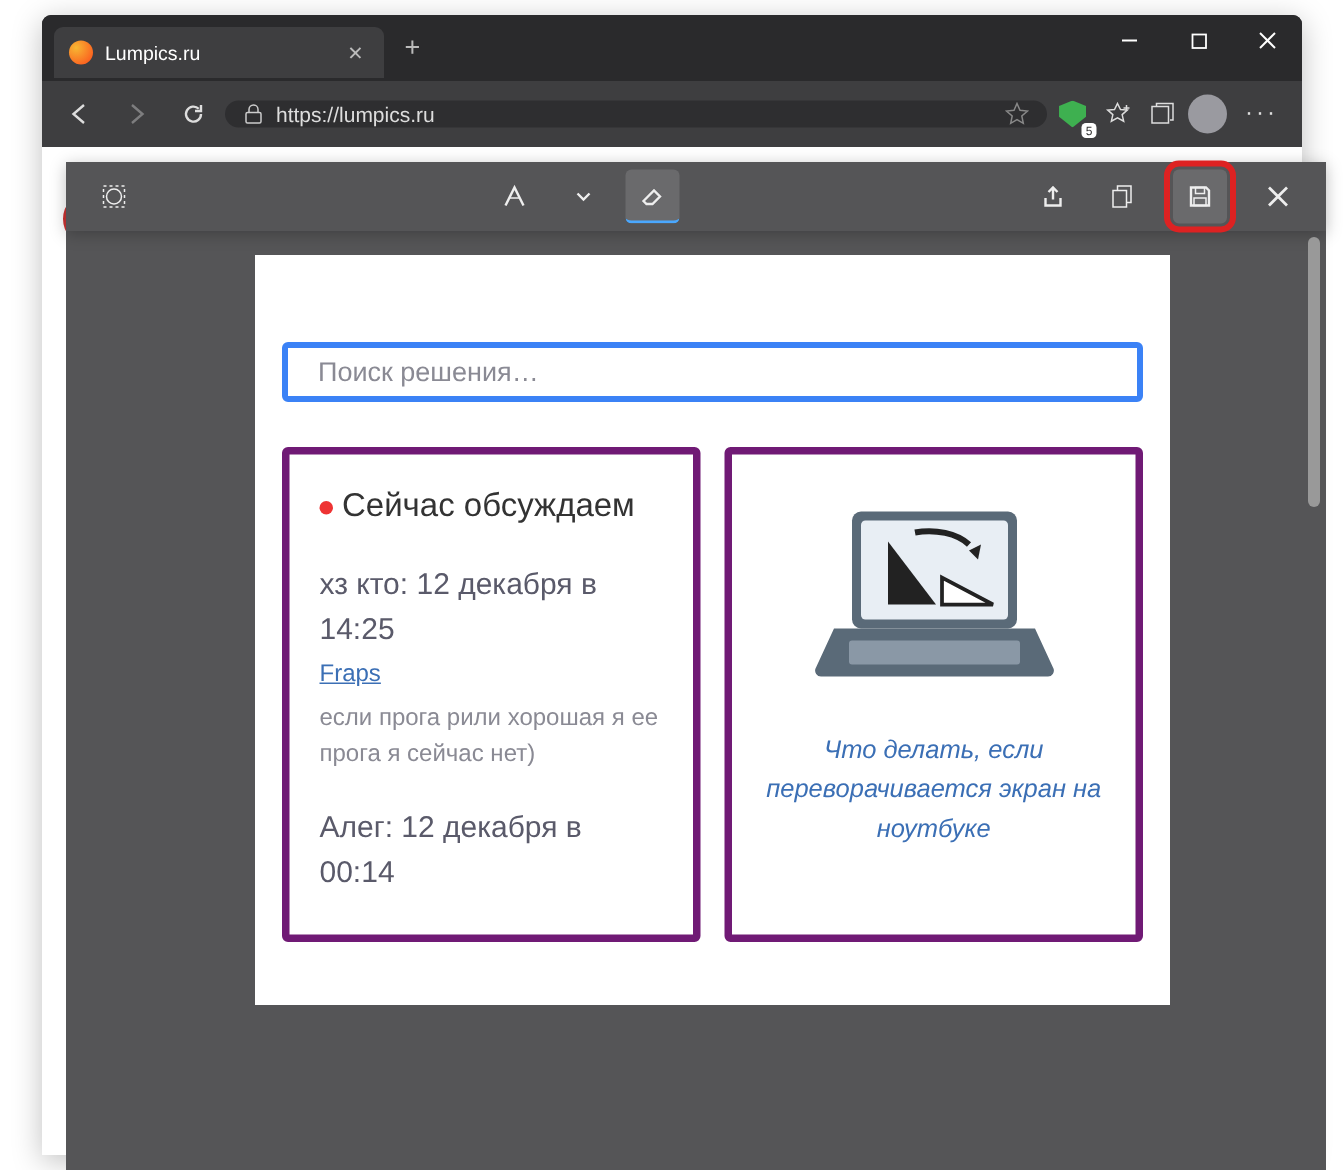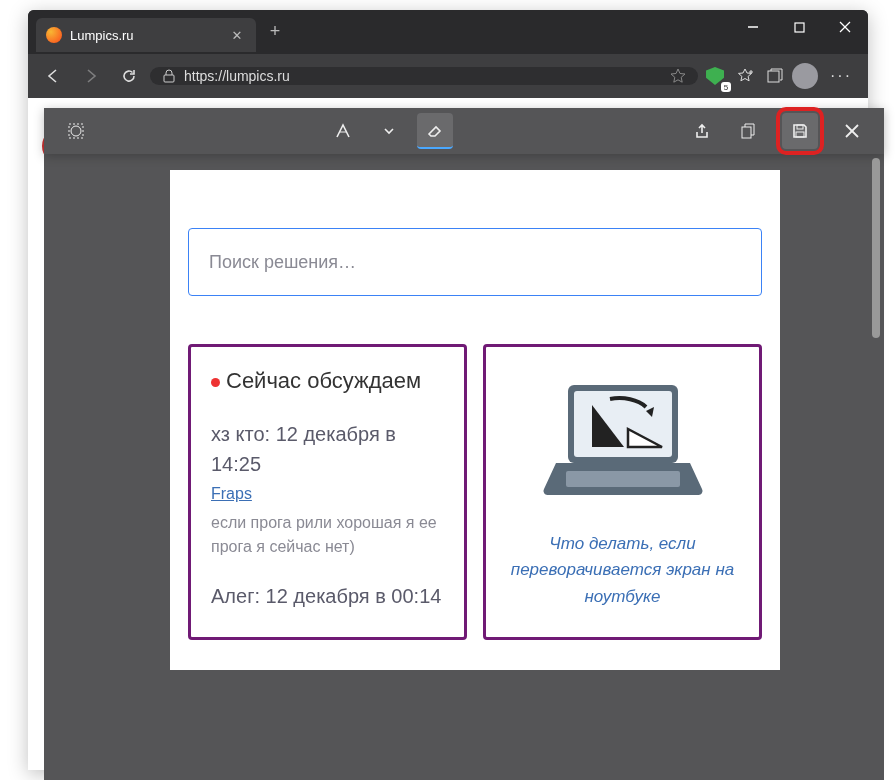--- a/index.html
+++ b/index.html
@@ -213,37 +213,36 @@
     position: absolute;
     left: 170px; top: 170px;
     width: 610px; height: 500px;
     background: #fff;
     z-index: 21;
     padding: 18px;
     overflow: hidden;
   }
   .search-box {
     margin: 40px 0 30px 0;
-    height: 68px;
-    border: 1px solid #3b82f6;
+    height: 40px;
+    border: 4px solid #3b82f6;
     border-radius: 4px;
     display: flex; align-items: center;
     padding: 0 20px;
     color: #8a8a94;
     font-size: 18px;
   }
   .cards-row {
     display: flex; gap: 16px;
   }
   .card {
-    border: 3px solid #701a75;
+    border: 5px solid #701a75;
     border-radius: 4px;
     padding: 20px;
     flex: 1;
-    margin-top: 18px;
   }
   .card-discuss h3 {
     font-size: 22px; font-weight: 400;
     color: #333;
     line-height: 1.25;
     margin-bottom: 24px;
   }
   .red-dot {
     display: inline-block;
     width: 9px; height: 9px; border-radius: 50%;

